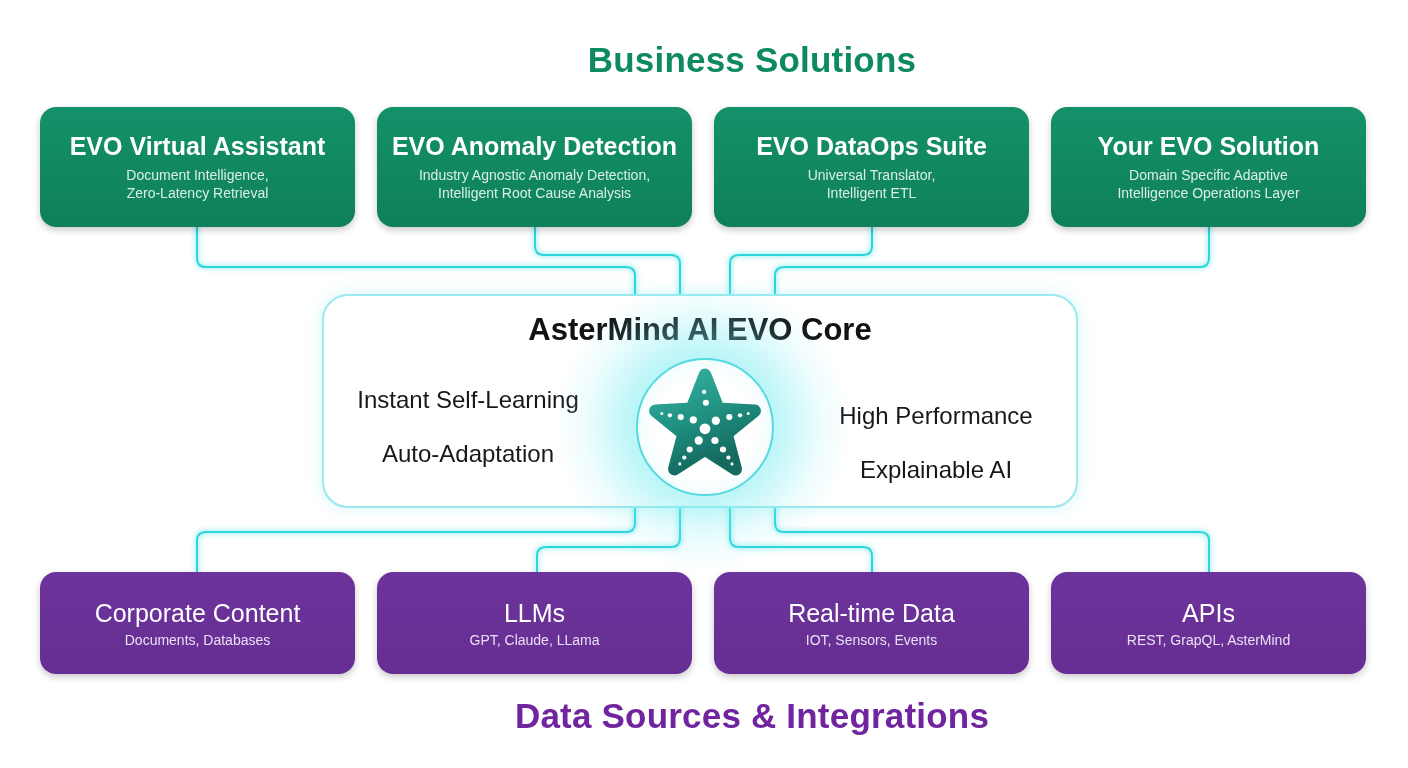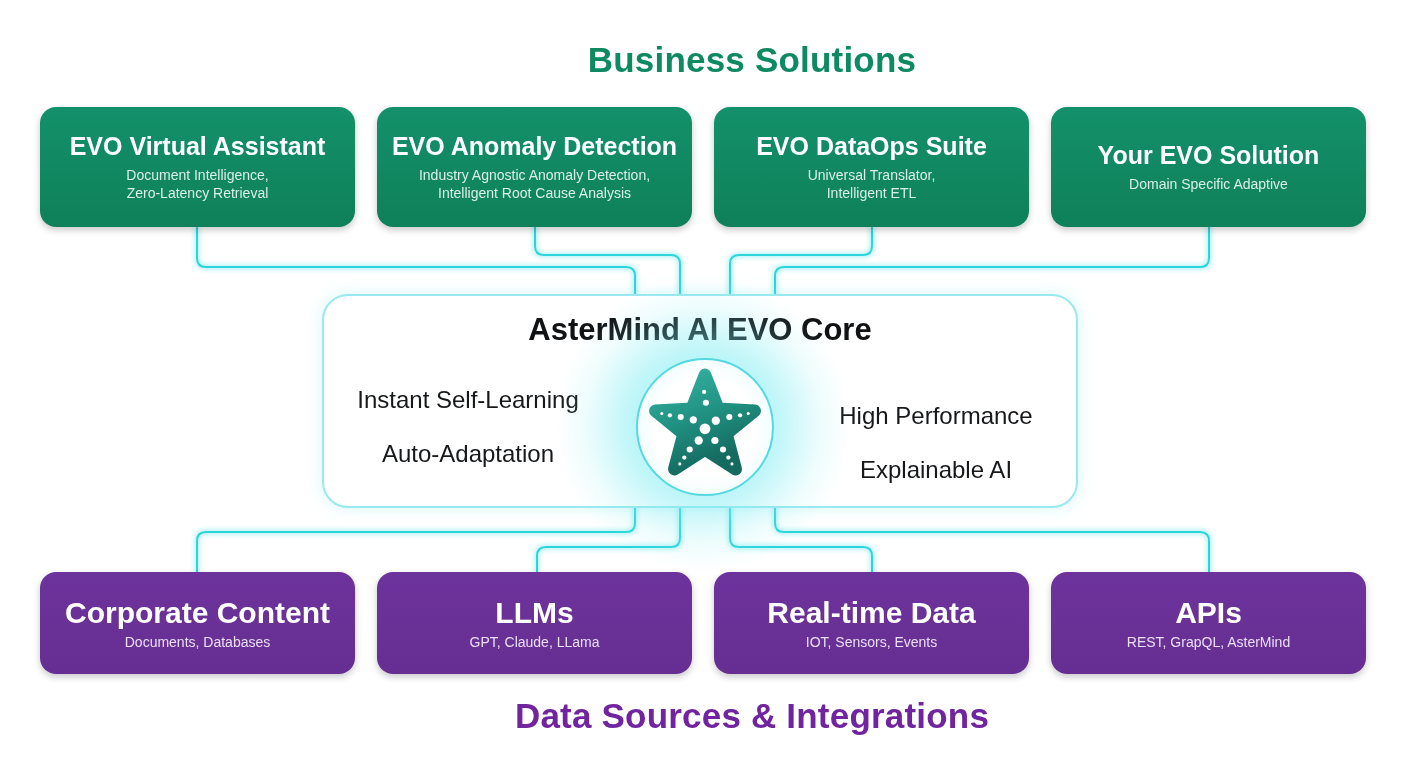--- a/index.html
+++ b/index.html
@@ -25,21 +25,21 @@
   .sol-box .s{font-size:14px;line-height:1.3;color:#d9efe8;}
   .b0{left:40px;} .b1{left:377px;border-radius:16px;} .b2{left:714px;} .b3{left:1051px;}
 
   
   .src-box{
     position:absolute;top:572px;width:315px;height:102px;border-radius:16px;
     background:linear-gradient(180deg,#6d339c 0%,#662e92 100%);
     color:#fff;display:flex;flex-direction:column;align-items:center;justify-content:center;
     gap:4px;text-align:center;box-shadow:0 3px 7px rgba(0,0,0,.22);
   }
-  .src-box .t{font-size:30px;font-weight:bold;}
+  .src-box .t{font-size:25px;font-weight:normal;}
   .src-box .s{font-size:14px;color:#e9e0f6;}
 
   
   .core-box{
     position:absolute;left:322px;top:294px;width:752px;height:210px;background:#fff;
     border:2px solid #9ae9ee;border-radius:26px;
     box-shadow:0 0 16px rgba(120,230,238,.30);
   }
   .core-title{position:absolute;left:322px;top:312px;width:756px;text-align:center;
     font-size:31px;font-weight:bold;color:#101214;}
@@ -113,20 +113,21 @@
     <div class="t">EVO DataOps Suite</div>
     <div class="s">
       <span style="display:block">Universal Translator,</span>
       <span style="display:block">Intelligent ETL</span>
     </div>
   </div>
   <div class="sol-box b3">
     <div class="t">Your EVO Solution</div>
     <div class="s">
       <span style="display:block">Domain Specific Adaptive</span>
+      <span style="display:block">Intelligence Operations Layer</span>
     </div>
   </div>
 
   <div class="core-box"></div>
   <div class="core-title">AsterMind AI EVO Core</div>
   <div class="feat f-l r0">Instant Self-Learning</div>
   <div class="feat f-l r1">Auto-Adaptation</div>
   <div class="feat f-r r0">High Performance</div>
   <div class="feat f-r r1">Explainable AI</div>
 

